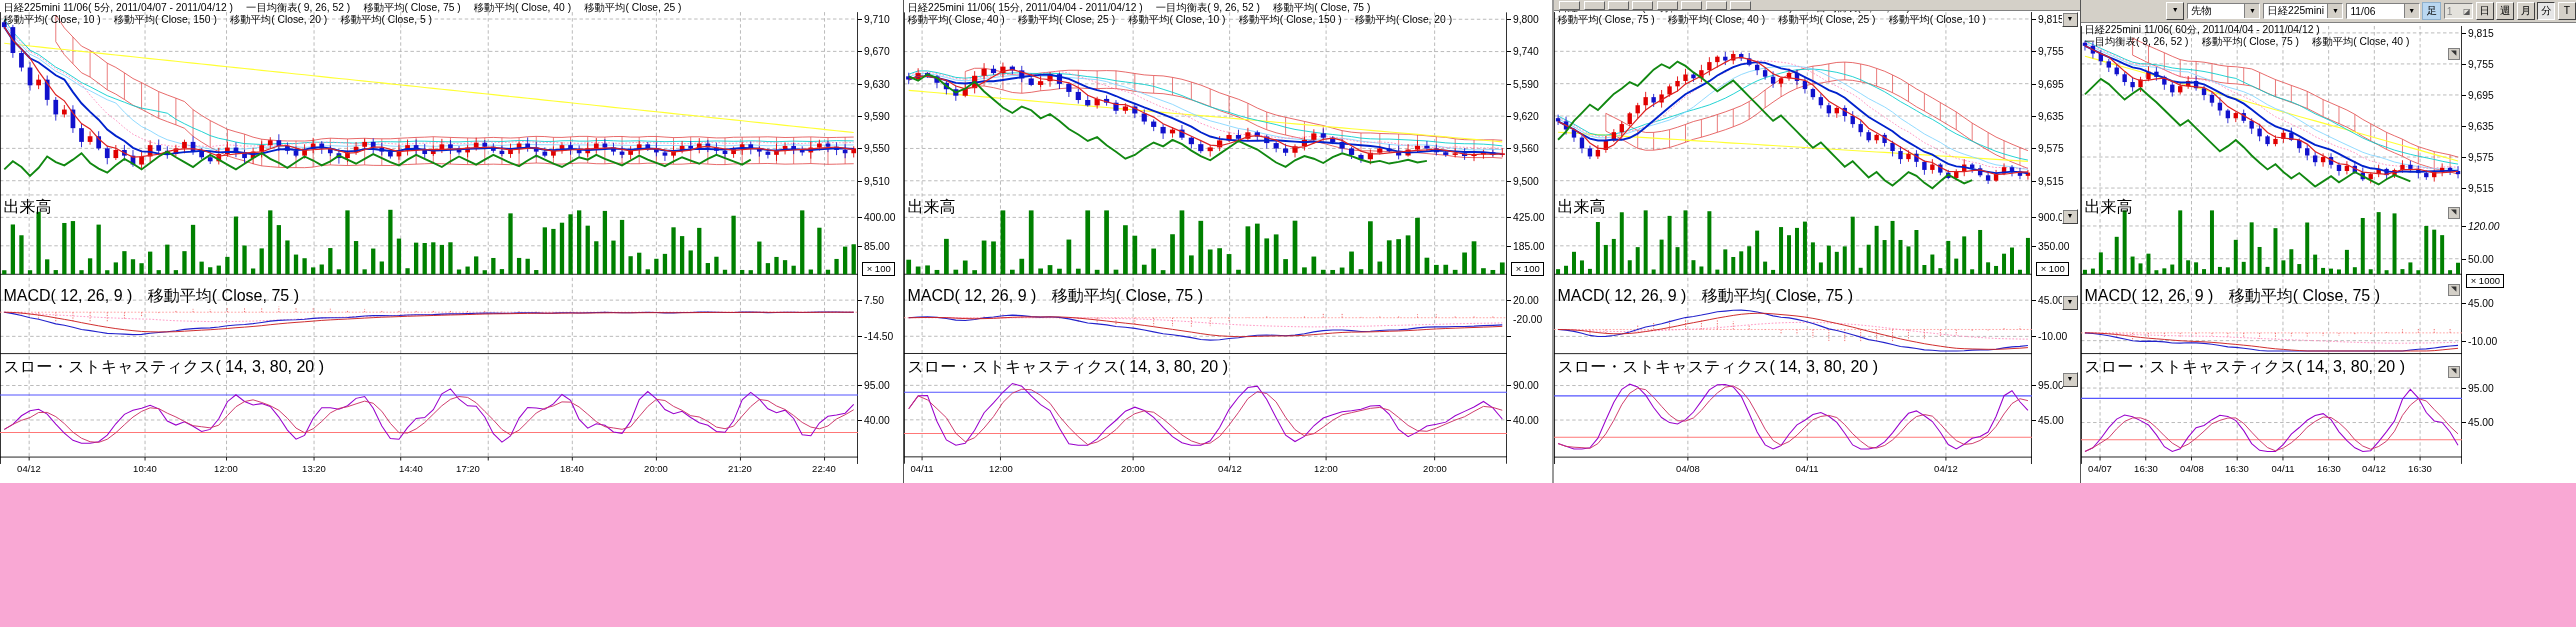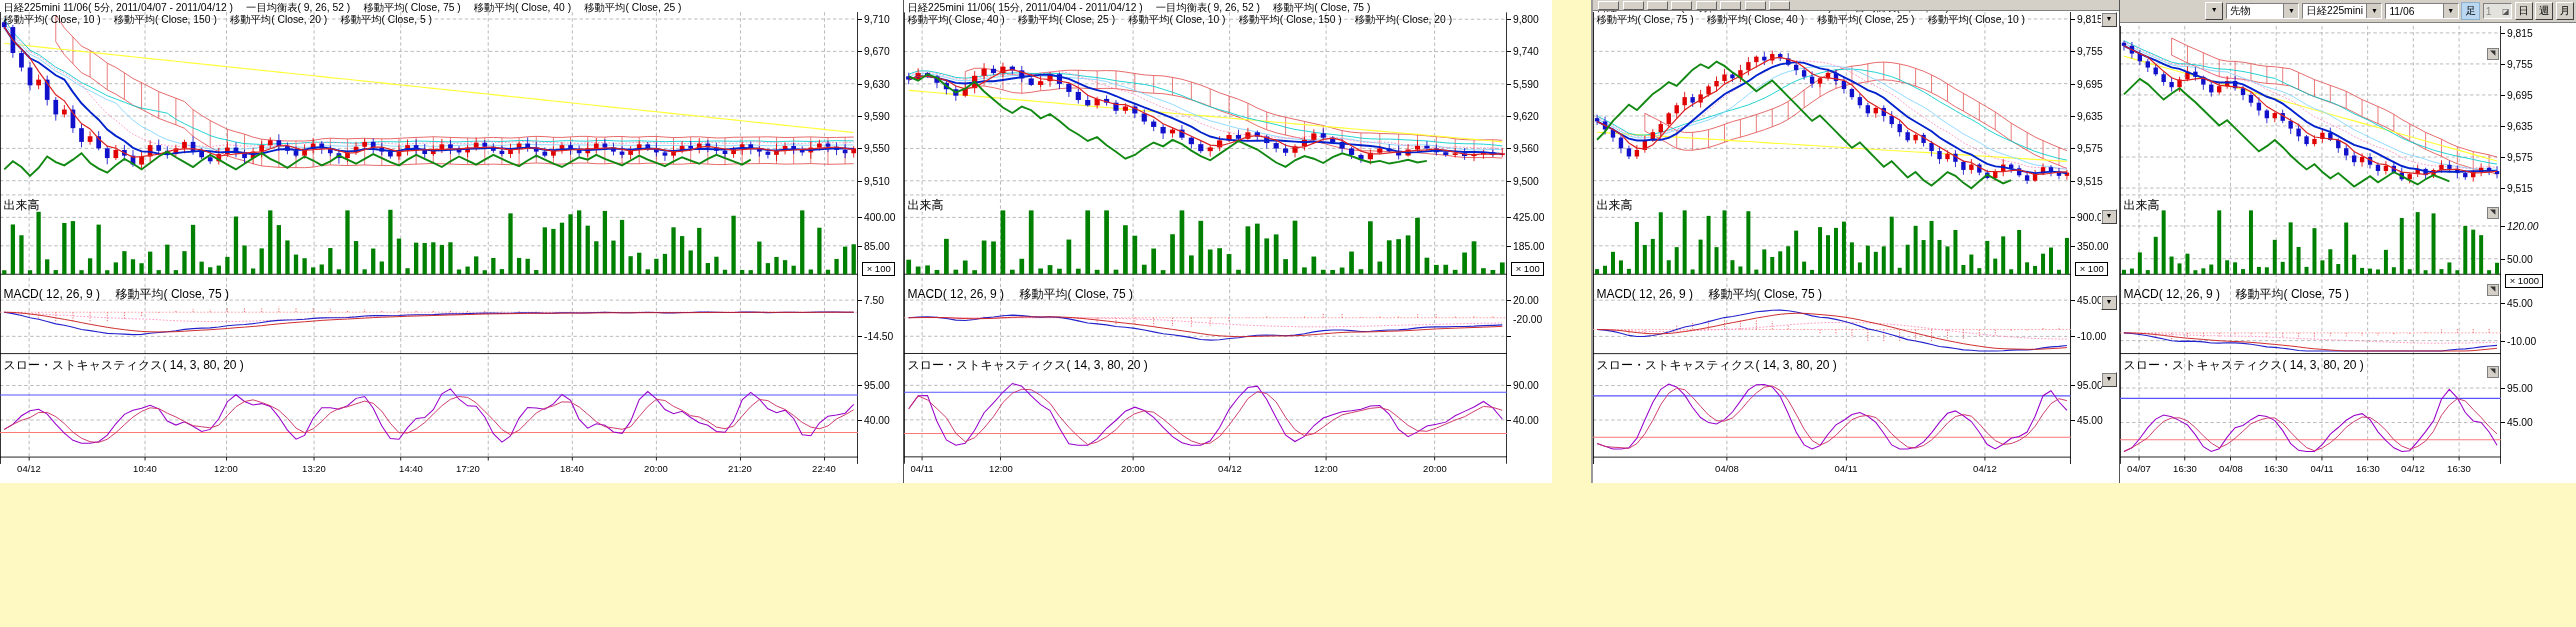--- a/index.html
+++ b/index.html
@@ -1,25 +1,25 @@
 <!DOCTYPE html>
 <html style="font-size:14px"><head>
 <meta charset="utf-8">
 <style>
   html,body{margin:0;padding:0;background:#fff;}
-  #app{position:relative;width:2576px;height:628px;background:#fef9c3;overflow:hidden;
+  #app{position:relative;width:2576px;height:628px;background:#f9a8d4;overflow:hidden;
        font-family:"Liberation Sans","DejaVu Sans",sans-serif;display:flex;align-items:flex-start;}
   .panel{position:relative;height:483px;background:#fff;overflow:hidden;flex:none;box-sizing:border-box;}
   .panel.b1{border-left:0.9px solid #555;}
-  .panel.b3{border-left:2.6px solid #9a9a9a;margin-left:39px;}
+  .panel.b3{border-left:2.6px solid #9a9a9a;}
   .chart-svg{position:absolute;left:0;top:0;}
   .hdr{position:absolute;left:3.4px;right:0;z-index:4;font-size:10.3px;line-height:12px;color:#000;
        white-space:nowrap;overflow:hidden;pointer-events:none;}
   .hline{white-space:nowrap;}
-  .seclbl{position:absolute;z-index:4;font-size:12px;color:#000;white-space:nowrap;}
+  .seclbl{position:absolute;z-index:4;font-size:16px;color:#000;white-space:nowrap;}
   .axis{position:absolute;top:0;height:483px;z-index:2;background:#fff;}
   .axlbl{position:absolute;left:6px;font-size:10.3px;color:#000;transform:translateY(-50%);white-space:nowrap;}
   .axtick{position:absolute;left:0;width:4.3px;height:0.9px;background:#000;}
   .multbox{position:absolute;left:4.3px;border:0.9px solid #000;background:#fff;font-size:9.5px;
            padding:0 3.4px;line-height:12px;transform:translateY(-50%);white-space:nowrap;}
   .timelbl{position:absolute;font-size:9.5px;color:#000;transform:translateX(-50%);white-space:nowrap;z-index:3;}
   .ddbtn{position:absolute;width:14.7px;height:13px;background:#d4d0c8;border:0.9px solid;
          border-color:#fff #404040 #404040 #fff;font-size:7px;line-height:11.2px;text-align:center;
          color:#000;z-index:5;box-shadow:0.9px 0.9px 0 #808080 inset;}
   .cornerarrow{position:absolute;width:9.5px;height:9.5px;background:#d4d0c8;border:0.9px solid #808080;
@@ -1217,20 +1217,24 @@
         <div class="pbtn"></div>
         <div class="pbtn"></div>
         <div class="pbtn"></div>
         <div class="pbtn"></div>
         <div class="pbtn"></div>
         <div class="pbtn"></div>
         <div class="pbtn"></div>
       </div>
     </div>
   <div class="panel b1" id="panel-3" style="width: 496px;">
+    <div class="hdr" style="top: 24px;">
+      <div class="hline">日経225mini 11/06( 60分, 2011/04/04 - 2011/04/12 )</div>
+      <div class="hline">一目均衡表( 9, 26, 52 )　 移動平均( Close, 75 )　 移動平均( Close, 40 )</div>
+    </div>
   <svg width="381" height="483" class="chart-svg" viewBox="0 0 442 560">
         <line x1="22.1" y1="30" x2="22.1" y2="530" stroke="#b0b0b0" stroke-width="1" stroke-dasharray="4,3"></line>
         <line x1="22.1" y1="530" x2="22.1" y2="534" stroke="#000" stroke-width="1"></line>
         <line x1="75.1" y1="30" x2="75.1" y2="530" stroke="#b0b0b0" stroke-width="1" stroke-dasharray="4,3"></line>
         <line x1="75.1" y1="530" x2="75.1" y2="534" stroke="#000" stroke-width="1"></line>
         <line x1="128.2" y1="30" x2="128.2" y2="530" stroke="#b0b0b0" stroke-width="1" stroke-dasharray="4,3"></line>
         <line x1="128.2" y1="530" x2="128.2" y2="534" stroke="#000" stroke-width="1"></line>
         <line x1="181.2" y1="30" x2="181.2" y2="530" stroke="#b0b0b0" stroke-width="1" stroke-dasharray="4,3"></line>
         <line x1="181.2" y1="530" x2="181.2" y2="534" stroke="#000" stroke-width="1"></line>
         <line x1="234.3" y1="30" x2="234.3" y2="530" stroke="#b0b0b0" stroke-width="1" stroke-dasharray="4,3"></line>

